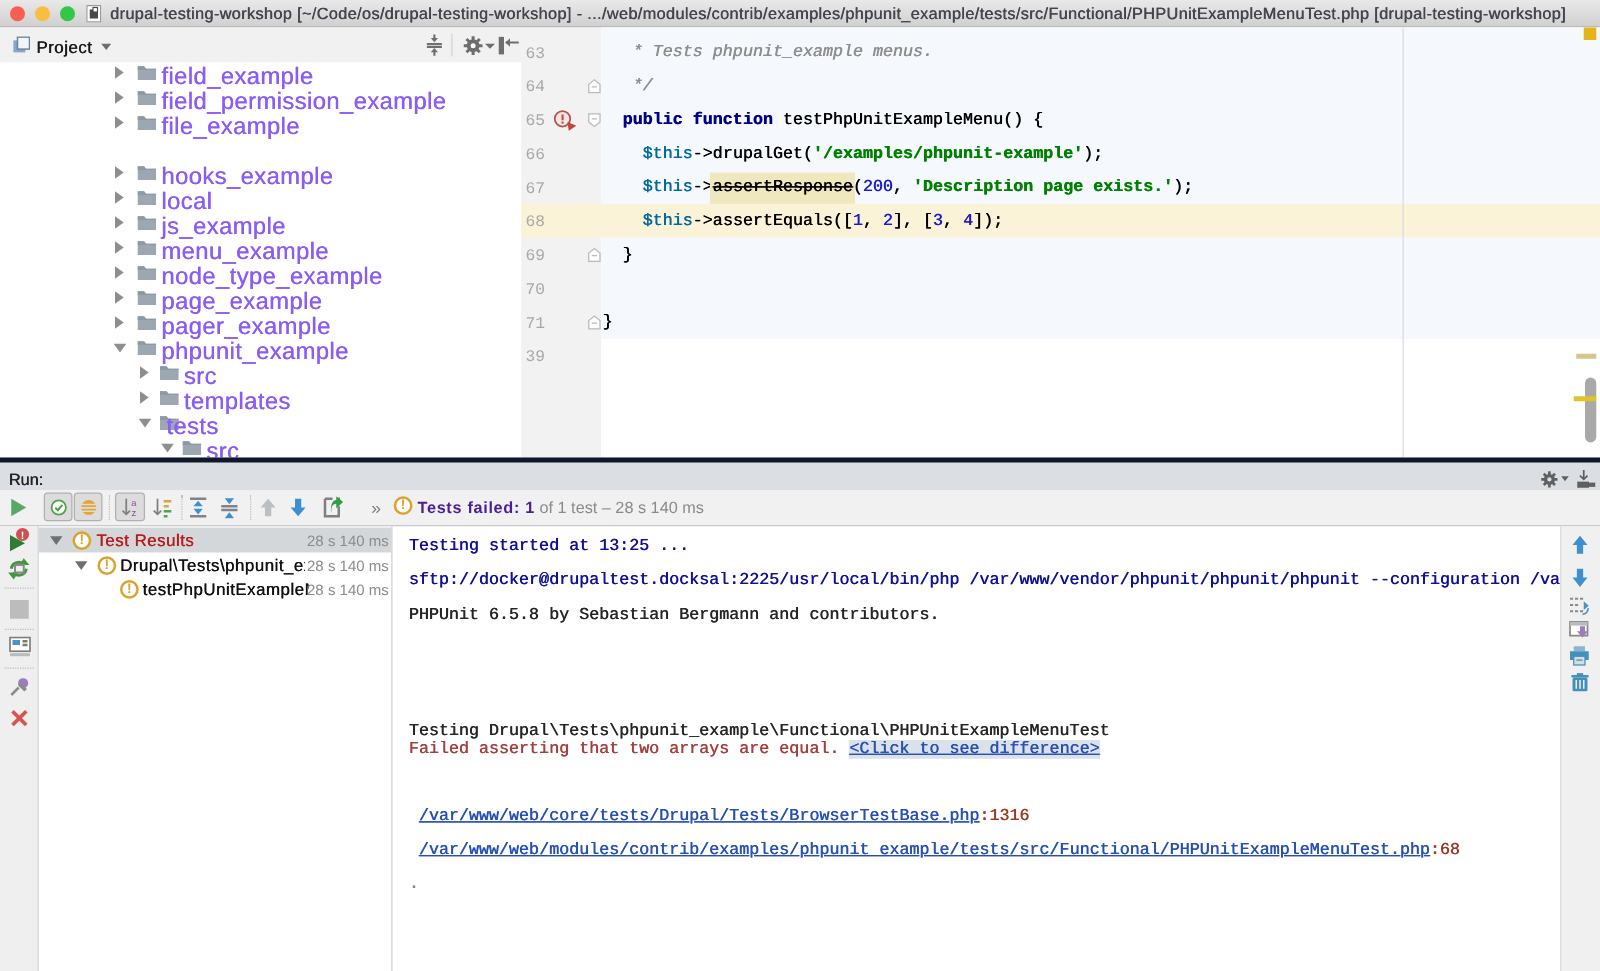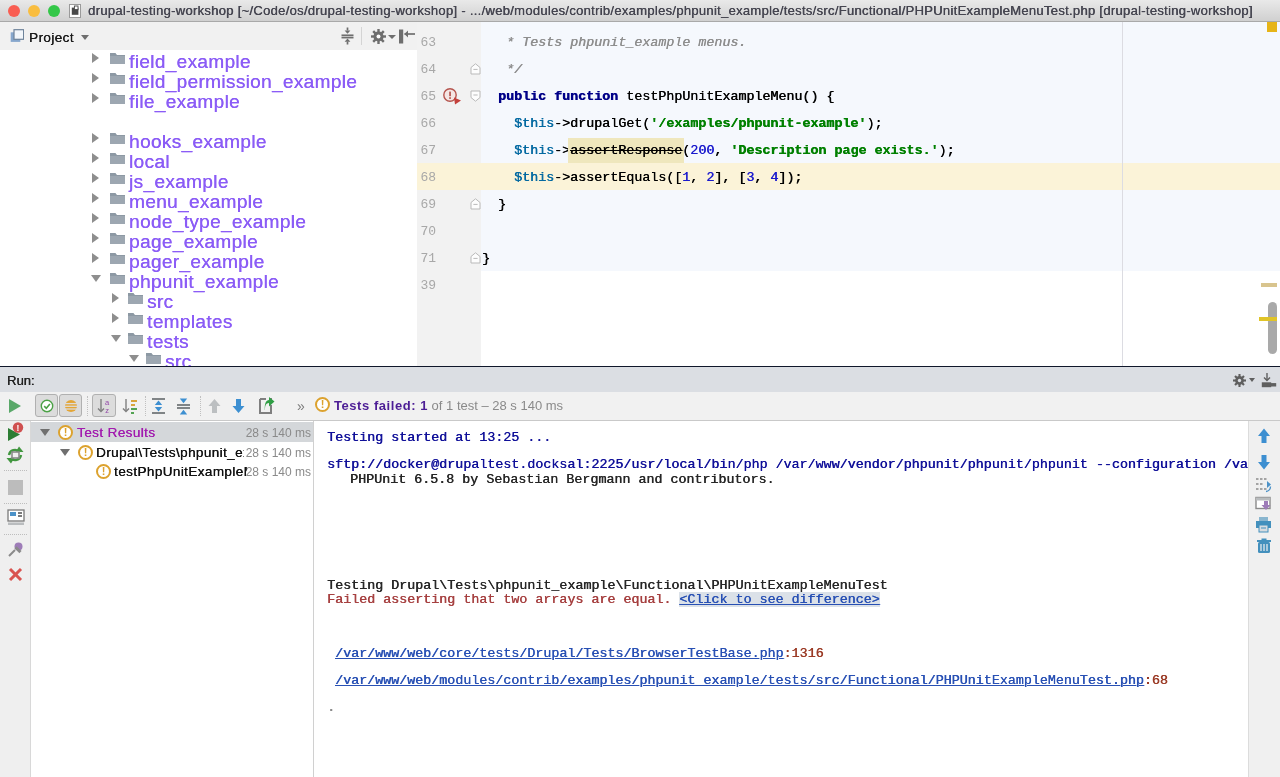--- a/index.html
+++ b/index.html
@@ -27,21 +27,21 @@
 #marginline { left:1122px; top:22px; width:1px; height:344px; background:#dcdce2; }
 .lnum { position:absolute; width:34px; text-align:right; font-family:"Liberation Mono", monospace; font-size:13px; line-height:27px; color:#a8a8a8; left:402px; }
 .cline { position:absolute; left:482px; text-shadow:0.4px 0 0 currentColor; font-family:"Liberation Mono", monospace; font-size:13.35px; line-height:27px; white-space:pre; color:#000; }
 .cmt { color:#8e8e8e; font-style:italic; }
 .kw { color:#000088; font-weight:bold; }
 .str { color:#067d17; font-weight:bold; color:#008000; }
 .num { color:#1a1acd; }
 .var { color:#0369a1; }
 .dep { background:#efe7bd; text-decoration:line-through; padding:5px 2px; margin:-5px -2px; }
 
-#tabbar { left:0; top:366px; width:1280px; height:26px; background:#dbdee3; border-top:1px solid #0f172a; }
+#tabbar { left:0; top:366px; width:1280px; height:26px; background:#dbdee3; border-top:4px solid #0f172a; }
 #runtab { position:absolute; left:34px; top:2px; width:356px; height:24px; background:#e9eaeb; border:1px solid #b4b7ba; border-bottom:none; }
 #toolbar { left:0; top:392px; width:1280px; height:28px; background:#f1f1f1; }
 #runcontent { left:0; top:420px; width:1280px; height:357px; background:#ffffff; border-top:1px solid #c9c9c9; }
 #leftstrip { left:0; top:421px; width:31px; height:356px; background:#efefef; border-right:1px solid #d8d8d8; }
 #rightstrip { left:1248px; top:421px; width:32px; height:356px; background:#f0f0f0; border-left:1px solid #dcdcdc; }
 #treesplit { left:313px; top:421px; width:1px; height:356px; background:#d0d0d0; }
 .crow { position:absolute; left:327px; text-shadow:0.4px 0 0 currentColor; font-family:"Liberation Mono", monospace; font-size:13.35px; line-height:27px; white-space:pre; color:#262626; }
 .navy { color:#101099; }
 .lnk { color:#2850b4; text-decoration:underline; }
 .time { position:absolute; right:2px; top:4px; font-size:12px; color:#8a8a8a; }
@@ -203,21 +203,21 @@
         <path d="M0 1 h5.2 l1.6 2 H15 l0 1 H0 z" fill="#8d99a4"></path>
       </svg>
       <div class="tlabel" style="left:147px;">templates</div>
     </div>
 <div class="trow" style="top:278px;">
       <div class="tri-d" style="left:111px;"></div>
       <svg class="folder" style="left:128px;" width="15" height="12" viewBox="0 0 15 12">
         <path d="M0 1 h5.2 l1.6 2 H15 V12 H0 z" fill="#9da7b1"></path>
         <path d="M0 1 h5.2 l1.6 2 H15 l0 1 H0 z" fill="#8d99a4"></path>
       </svg>
-      <div class="tlabel" style="left:147px;text-align:right;">tests</div>
+      <div class="tlabel" style="left:133px;text-align:right;">tests</div>
     </div>
 <div class="trow" style="top:298px;">
       <div class="tri-d" style="left:129px;"></div>
       <svg class="folder" style="left:146px;" width="15" height="12" viewBox="0 0 15 12">
         <path d="M0 1 h5.2 l1.6 2 H15 V12 H0 z" fill="#9da7b1"></path>
         <path d="M0 1 h5.2 l1.6 2 H15 l0 1 H0 z" fill="#8d99a4"></path>
       </svg>
       <div class="tlabel" style="left:165px;">src</div>
     </div>
 </div>
@@ -436,37 +436,37 @@
       <line x1="4" y1="6" x2="4" y2="13"></line>
       <line x1="7" y1="6" x2="7" y2="13"></line>
       <line x1="10" y1="6" x2="10" y2="13"></line>
     </g>
   </svg>
 <div class="abs" id="treesplit"></div>
 <div class="abs" id="testtree">
 <div class="abs" style="left:31px;top:422px;width:282px;height:20px;background:#d4d7da;">
       <div class="tri-d" style="left:9px;top:7px;border-top-color:#6f6f6f;"></div>
       <div class="excl" style="left:27px;top:3px;">!</div>
-      <div class="abs" style="left:46px;top:2.5px;font-size:13.5px;letter-spacing:0.4px;color:#a21caf;text-shadow:0.3px 0 0 currentColor;">Test Results</div>
+      <div class="abs" style="left:46px;top:2.5px;font-size:13.5px;letter-spacing:0.4px;color:#b91c1c;text-shadow:0.3px 0 0 currentColor;">Test Results</div>
       <div class="time">28 s 140 ms</div>
     </div>
 <div class="abs" style="left:31px;top:442px;width:282px;height:20px;">
       <div class="tri-d" style="left:29px;top:7px;border-top-color:#6f6f6f;"></div>
       <div class="excl" style="left:47px;top:3px;">!</div>
       <div class="abs" style="left:65px;top:2.5px;width:148px;font-size:13.5px;letter-spacing:0.4px;color:#111;text-shadow:0.3px 0 0 currentColor;white-space:nowrap;overflow:hidden;">Drupal\Tests\phpunit_exa</div>
       <div class="time">28 s 140 ms</div>
     </div>
 <div class="abs" style="left:31px;top:461px;width:282px;height:20px;">
       <div class="excl" style="left:65px;top:3px;">!</div>
       <div class="abs" style="left:83px;top:2.5px;width:133px;font-size:13.5px;letter-spacing:0.4px;color:#111;text-shadow:0.3px 0 0 currentColor;white-space:nowrap;overflow:hidden;">testPhpUnitExampleMe</div>
       <div class="time">28 s 140 ms</div>
     </div>
 </div>
 <div class="abs" id="console">
 <div class="crow" style="top:423.5px;width:921px;overflow:hidden;"><span class="navy">Testing started at 13:25 ...</span></div>
 <div class="crow" style="top:450.5px;width:921px;overflow:hidden;"><span class="navy">sftp://docker@drupaltest.docksal:2225/usr/local/bin/php /var/www/vendor/phpunit/phpunit/phpunit --configuration /var/www/web/modules</span></div>
-<div class="crow" style="top:466px;width:921px;overflow:hidden;margin-left:23px;">PHPUnit 6.5.8 by Sebastian Bergmann and contributors.</div>
+<div class="crow" style="top:479px;width:921px;overflow:hidden;">PHPUnit 6.5.8 by Sebastian Bergmann and contributors.</div>
 <div class="crow" style="top:531.5px;width:921px;overflow:hidden;margin-top:40px;">Testing Drupal\Tests\phpunit_example\Functional\PHPUnitExampleMenuTest</div>
 <div class="crow" style="top:585.5px;width:921px;overflow:hidden;"><span style="color:#a64040;">Failed asserting that two arrays are equal.</span> <span class="lnk" style="background:#dbe1e8;">&lt;Click to see difference&gt;</span></div>
 <div class="crow" style="top:639.5px;width:921px;overflow:hidden;"> <span class="lnk">/var/www/web/core/tests/Drupal/Tests/BrowserTestBase.php</span><span style="color:#9b3b26;">:1316</span></div>
 <div class="crow" style="top:666.5px;width:921px;overflow:hidden;"> <span class="lnk">/var/www/web/modules/contrib/examples/phpunit_example/tests/src/Functional/PHPUnitExampleMenuTest.php</span><span style="color:#9b3b26;">:68</span></div>
 <div class="crow" style="top:693.5px;width:921px;overflow:hidden;"><span style="color:#8a8a8a;">.</span></div>
 </div>
 
 </body></html>

